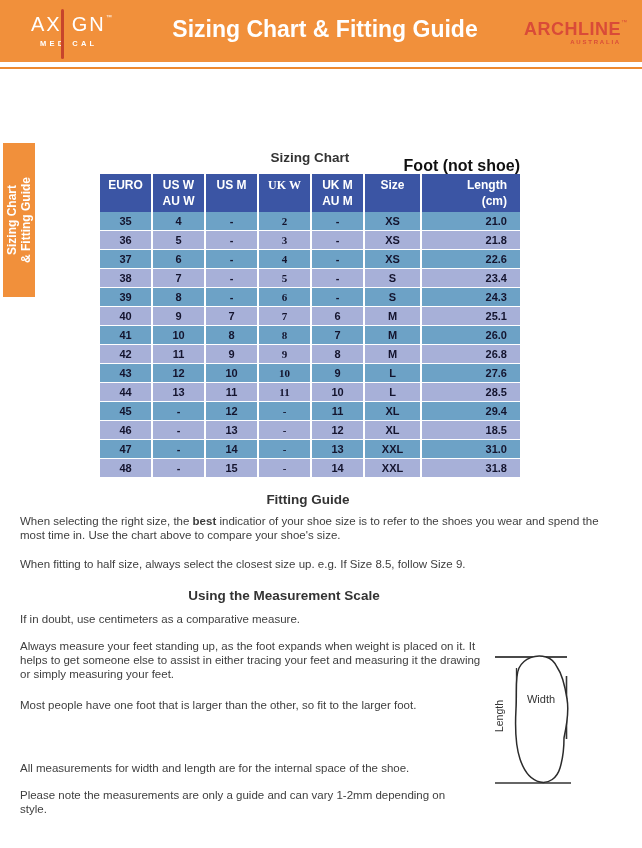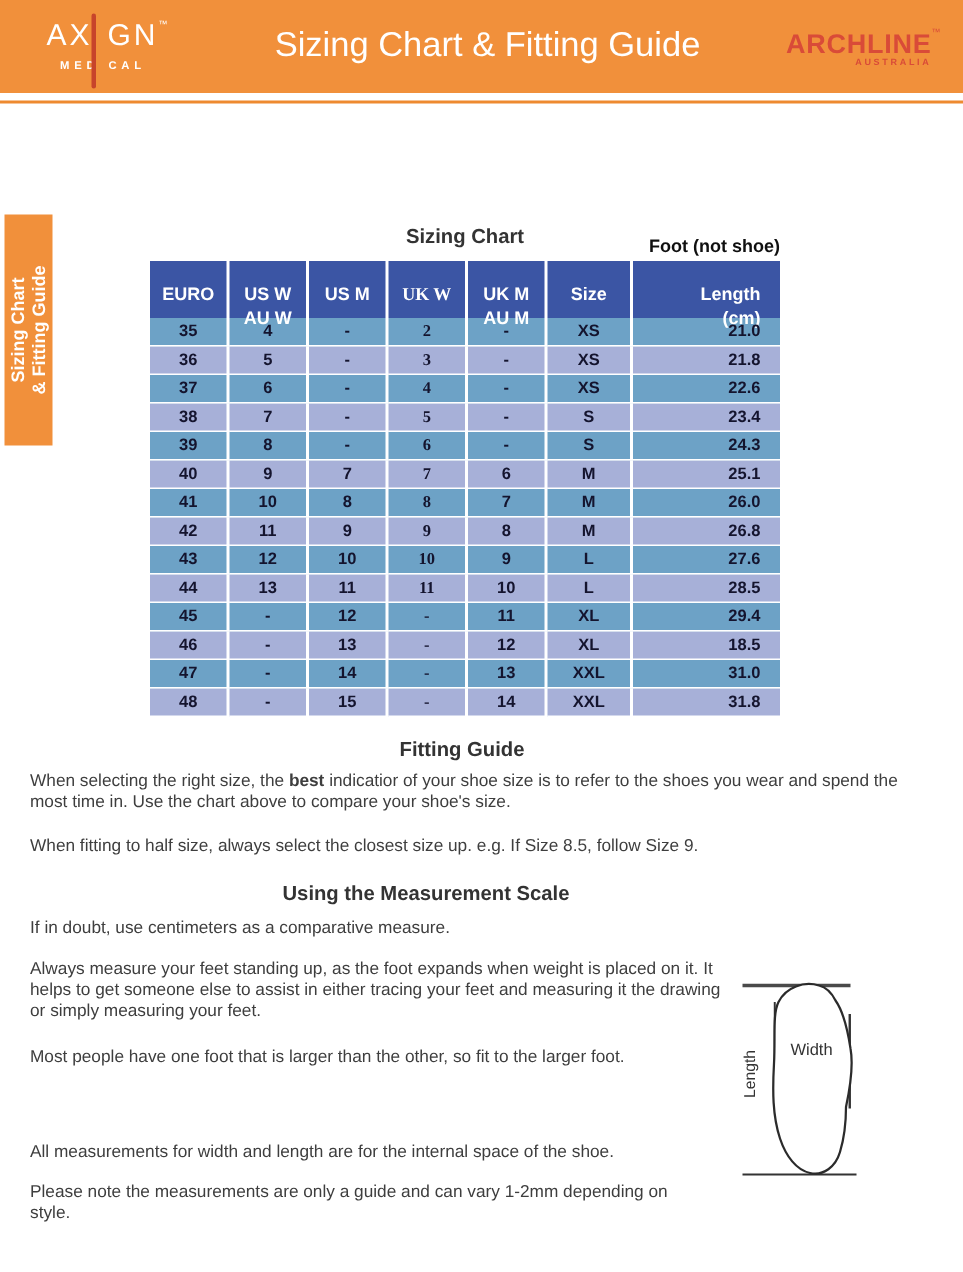--- a/index.html
+++ b/index.html
@@ -13,42 +13,42 @@
 
   .axign{position:absolute;left:31px;top:13px;color:#fff;}
   .axign-row1{font-size:20px;font-weight:normal;letter-spacing:2px;display:flex;align-items:flex-start;}
   .axign-gn{margin-left:10px;}
   .axign-tm{font-size:6px;margin-top:1px;letter-spacing:0;}
   .axign-stroke{position:absolute;left:30px;top:-4px;width:3px;height:50px;background:#C7442B;border-radius:2px;}
   .axign-row2{font-size:7.5px;font-weight:bold;letter-spacing:3.2px;margin-top:3px;margin-left:9px;display:flex;}
   .axign-cal{margin-left:6px;}
 
   .page-title{position:absolute;left:160px;top:16px;width:330px;text-align:center;
-    color:#ffffff;font-size:23px;font-weight:normal;}
+    color:#ffffff;font-size:23px;font-weight:bold;}
 
   .archline{position:absolute;right:15px;top:19px;text-align:right;color:#D94B38;}
   .archline-name{font-size:18px;font-weight:bold;letter-spacing:0.5px;}
   .archline-tm{font-size:6px;vertical-align:top;}
   .archline-sub{font-size:6px;font-weight:bold;letter-spacing:1.8px;padding-right:6px;margin-top:-1px;}
 
   
   .side-tab{position:absolute;left:3px;top:143px;width:32px;height:154px;background:#F1903B;
     display:flex;align-items:center;justify-content:center;}
   .side-tab-text{transform:rotate(-90deg);white-space:nowrap;color:#fff;font-weight:bold;
     font-size:12px;line-height:14px;text-align:center;}
 
   
   .chart-title{position:absolute;left:100px;top:150px;width:420px;text-align:center;
     font-size:13.5px;font-weight:bold;color:#333333;}
-  .foot-note{position:absolute;right:122px;top:157px;font-size:12px;font-weight:bold;color:#101010;padding-left:40px;}
+  .foot-note{position:absolute;right:122px;top:157px;font-size:16px;font-weight:bold;color:#101010;padding-left:40px;}
 
   .sizing-table{position:absolute;left:100px;top:174px;width:420px;}
   .thead{display:flex;background:#3B55A4;height:38px;}
   .th{box-sizing:border-box;color:#ffffff;font-weight:bold;font-size:12px;
-      padding-top:14px;text-align:center;line-height:16px;border-right:2px solid #fff;}
+      padding-top:3px;text-align:center;line-height:16px;border-right:2px solid #fff;}
   .tr{display:flex;height:19px;}
   .tr.odd{background:#6DA2C6;}
   .tr.even{background:#A7B0D8;}
   .td{box-sizing:border-box;font-weight:bold;font-size:11px;color:#14142E;text-align:center;
       line-height:18px;border-right:2px solid #fff;border-bottom:1px solid #fff;}
   .c0{width:53px;} .c1{width:53px;} .c2{width:53px;} .c3{width:53px;font-family:Liberation Serif, serif;} .c4{width:53px;} .c5{width:57px;}
   .c6{width:98px;border-right:none;text-align:right;padding-right:13px;}
 
   
   .h-section{position:absolute;font-size:13.5px;font-weight:bold;color:#333333;text-align:center;}

